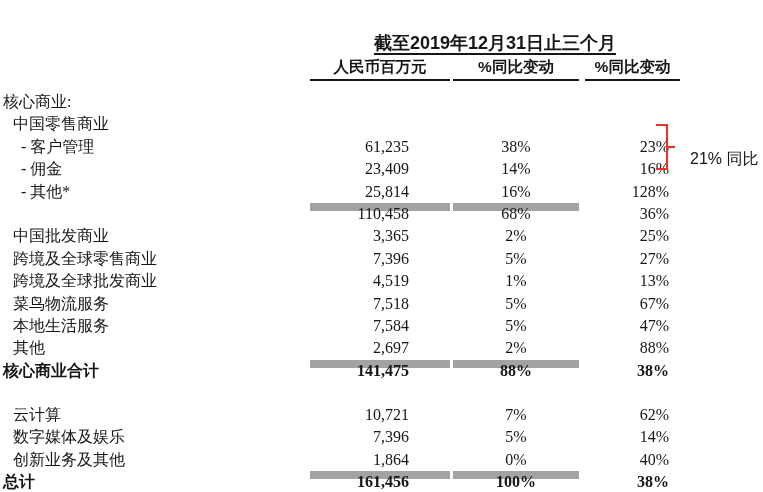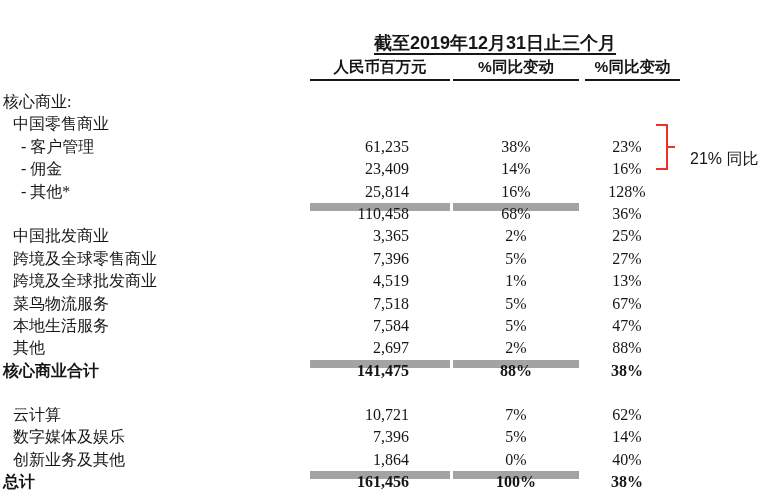--- a/index.html
+++ b/index.html
@@ -55,21 +55,21 @@
     text-align: center;
     font-weight: bold;
     font-size: 15.5px;
     border-bottom: 2px solid #161616;
   }
   .cell-label { text-align: left; }
   .ind1 { padding-left: 10px; }
   .ind2 { padding-left: 18px; }
   .cell-num { text-align: right; padding-right: 41px; }
   .cell-pct { text-align: center; }
-  .cell-yoy { text-align: center; padding-right: 11px; }
+  .cell-yoy { text-align: right; padding-right: 11px; }
   .rule  { border-bottom: 8px solid #a3a3a3; }
   .drule { border-bottom: 5px double #161616; }
   .bold  { font-weight: bold; }
   .spacer-row { height: 22px; }
   .tbody { margin-top: 10px; font-family: Liberation Serif, serif; }
   .bracket {
     position: absolute;
     left: 656px;
     top: 124px;
     width: 12px;

